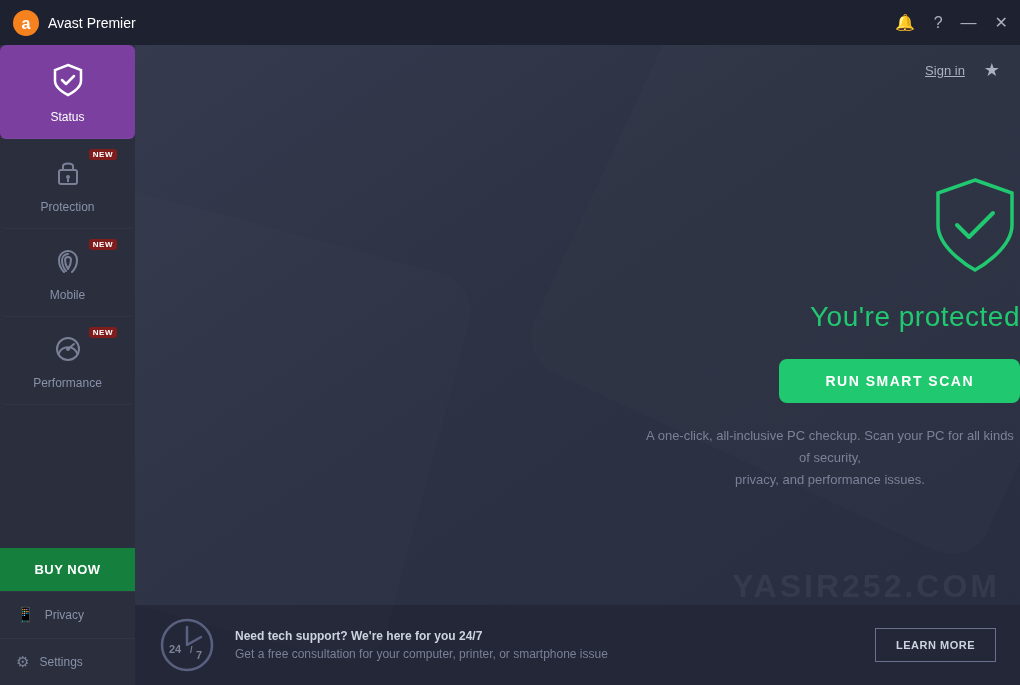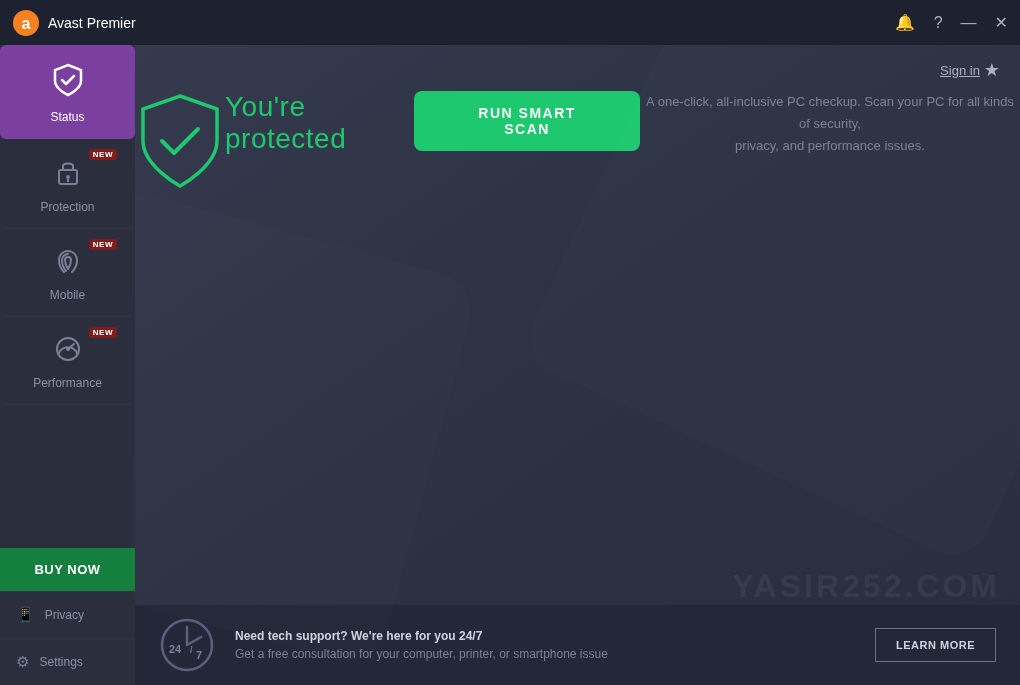--- a/index.html
+++ b/index.html
@@ -137,36 +137,36 @@
       position: relative;
       overflow: hidden;
     }
 
     
     .content-topbar {
       display: flex;
       justify-content: flex-end;
       align-items: center;
       padding: 14px 20px 10px;
-      gap: 4px;
+      gap: 19px;
     }
     .sign-in-link {
       color: #aab0c0;
       font-size: 13px;
       text-decoration: underline;
       cursor: pointer;
     }
     .star-icon { color: #aab0c0; font-size: 18px; cursor: pointer; }
 
     
     .content-center {
       flex: 1;
       display: flex;
-      flex-direction: row;
-      align-items: flex-start;
+      flex-direction: column;
+      align-items: flex-end;
       justify-content: center;
       padding-bottom: 30px;
     }
 
     
     .shield-container {
       margin-bottom: 22px;
     }
     .shield-svg {
       width: 90px;

